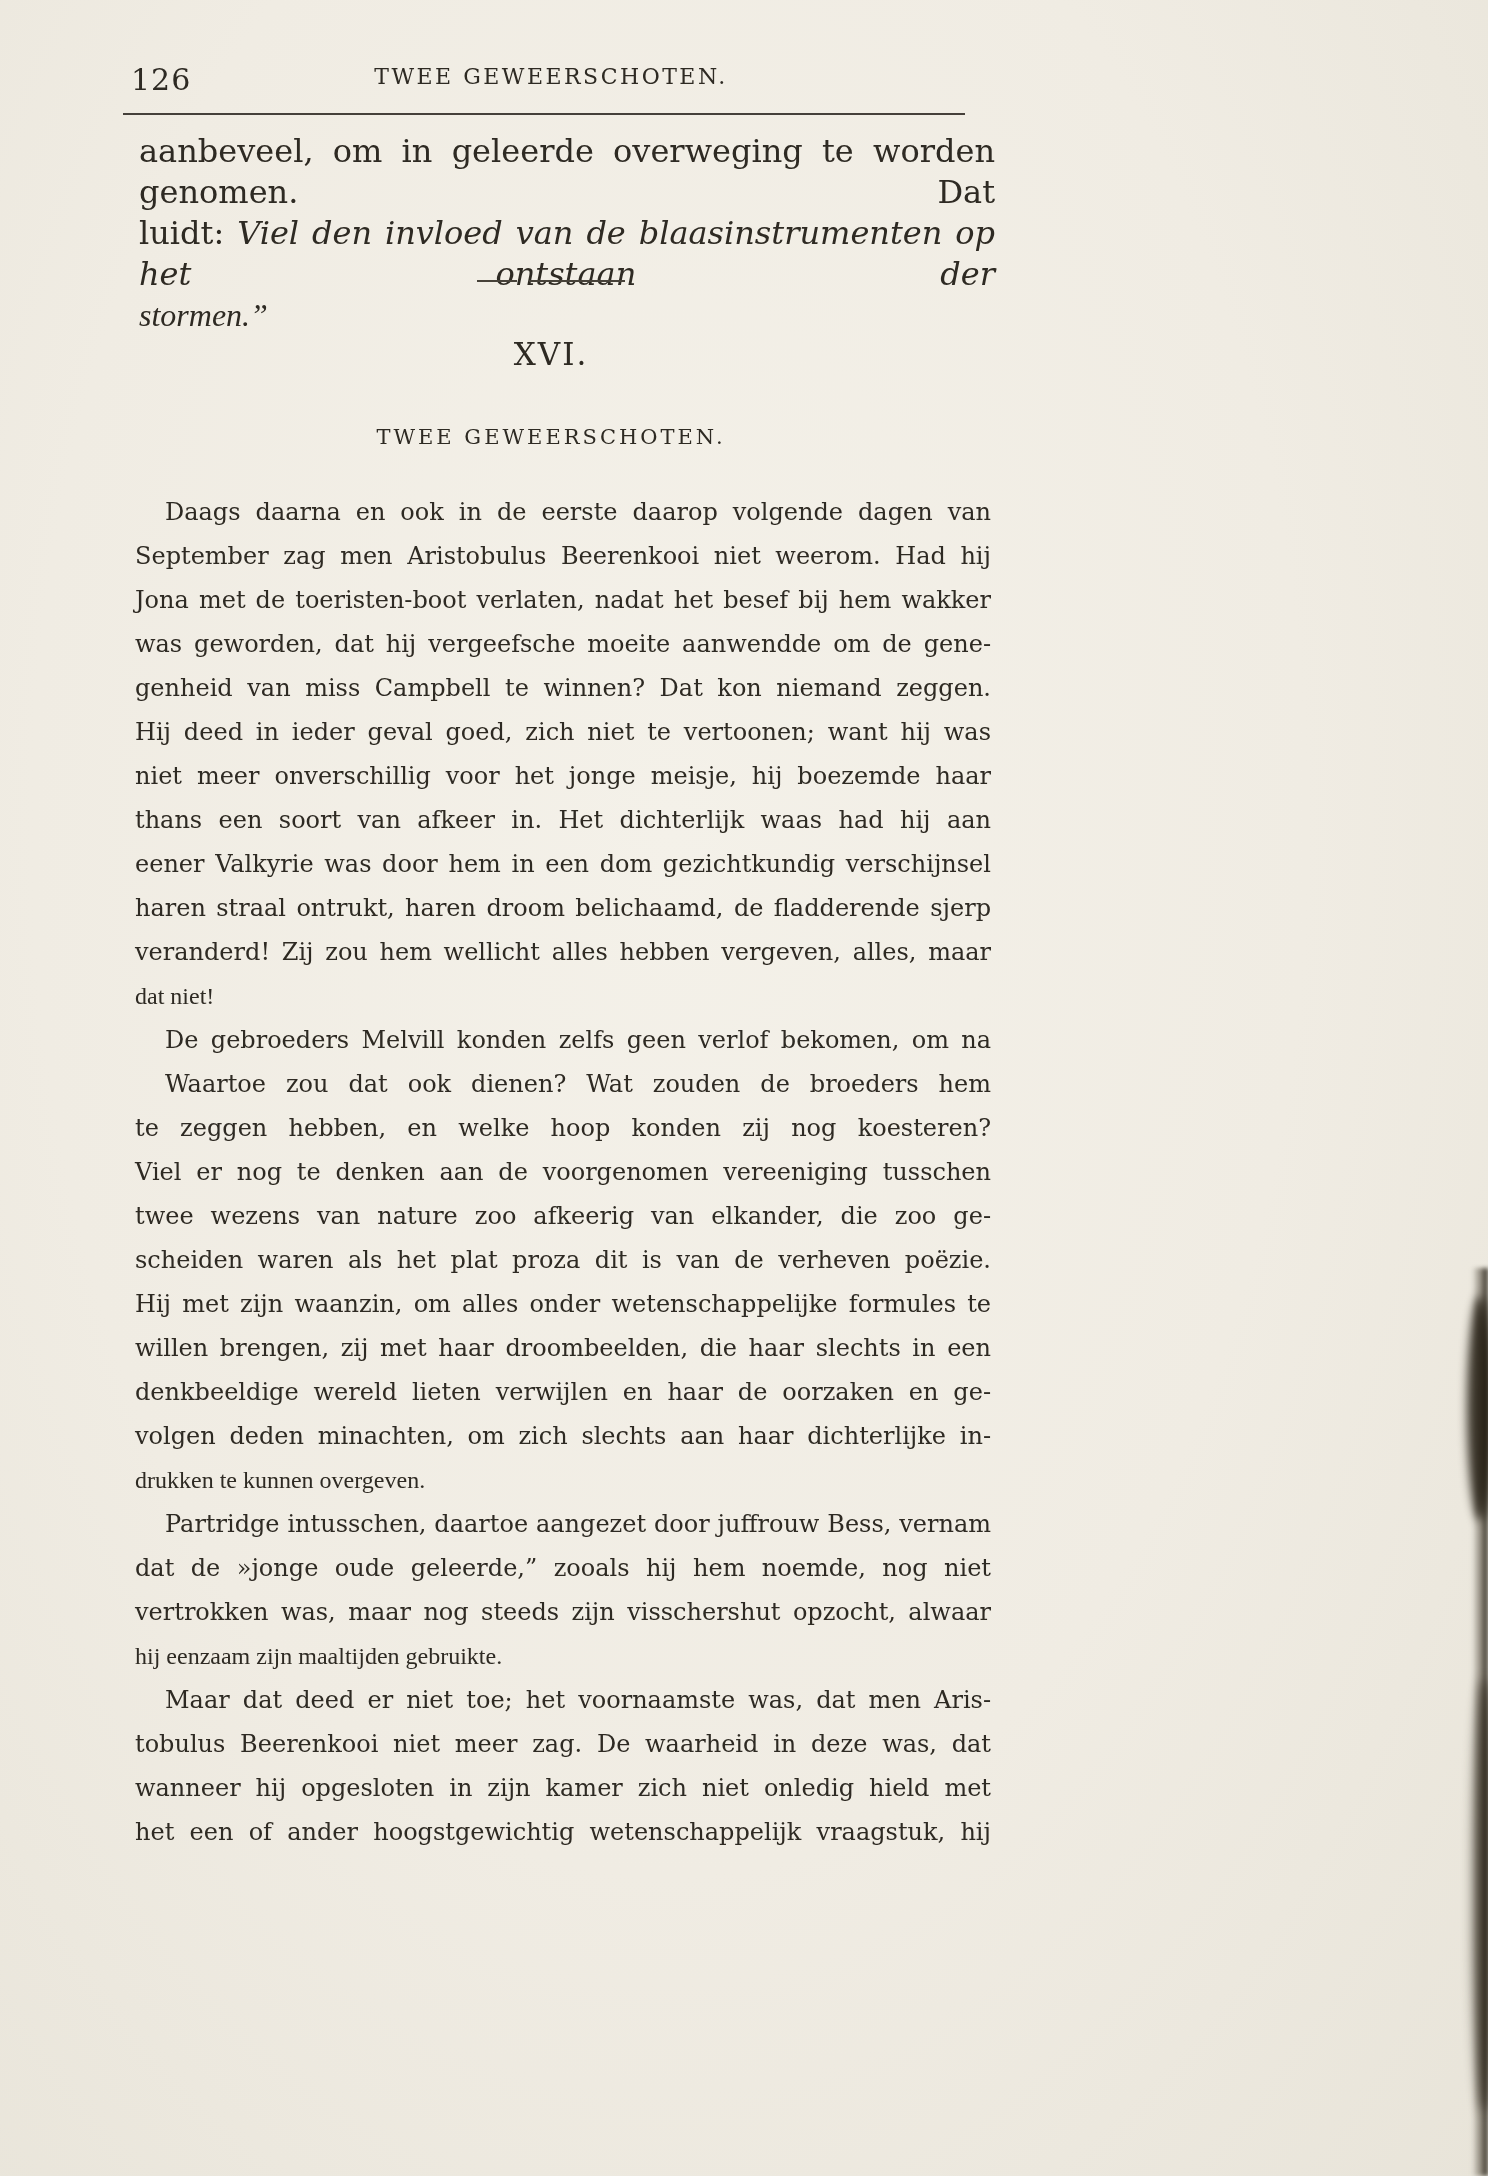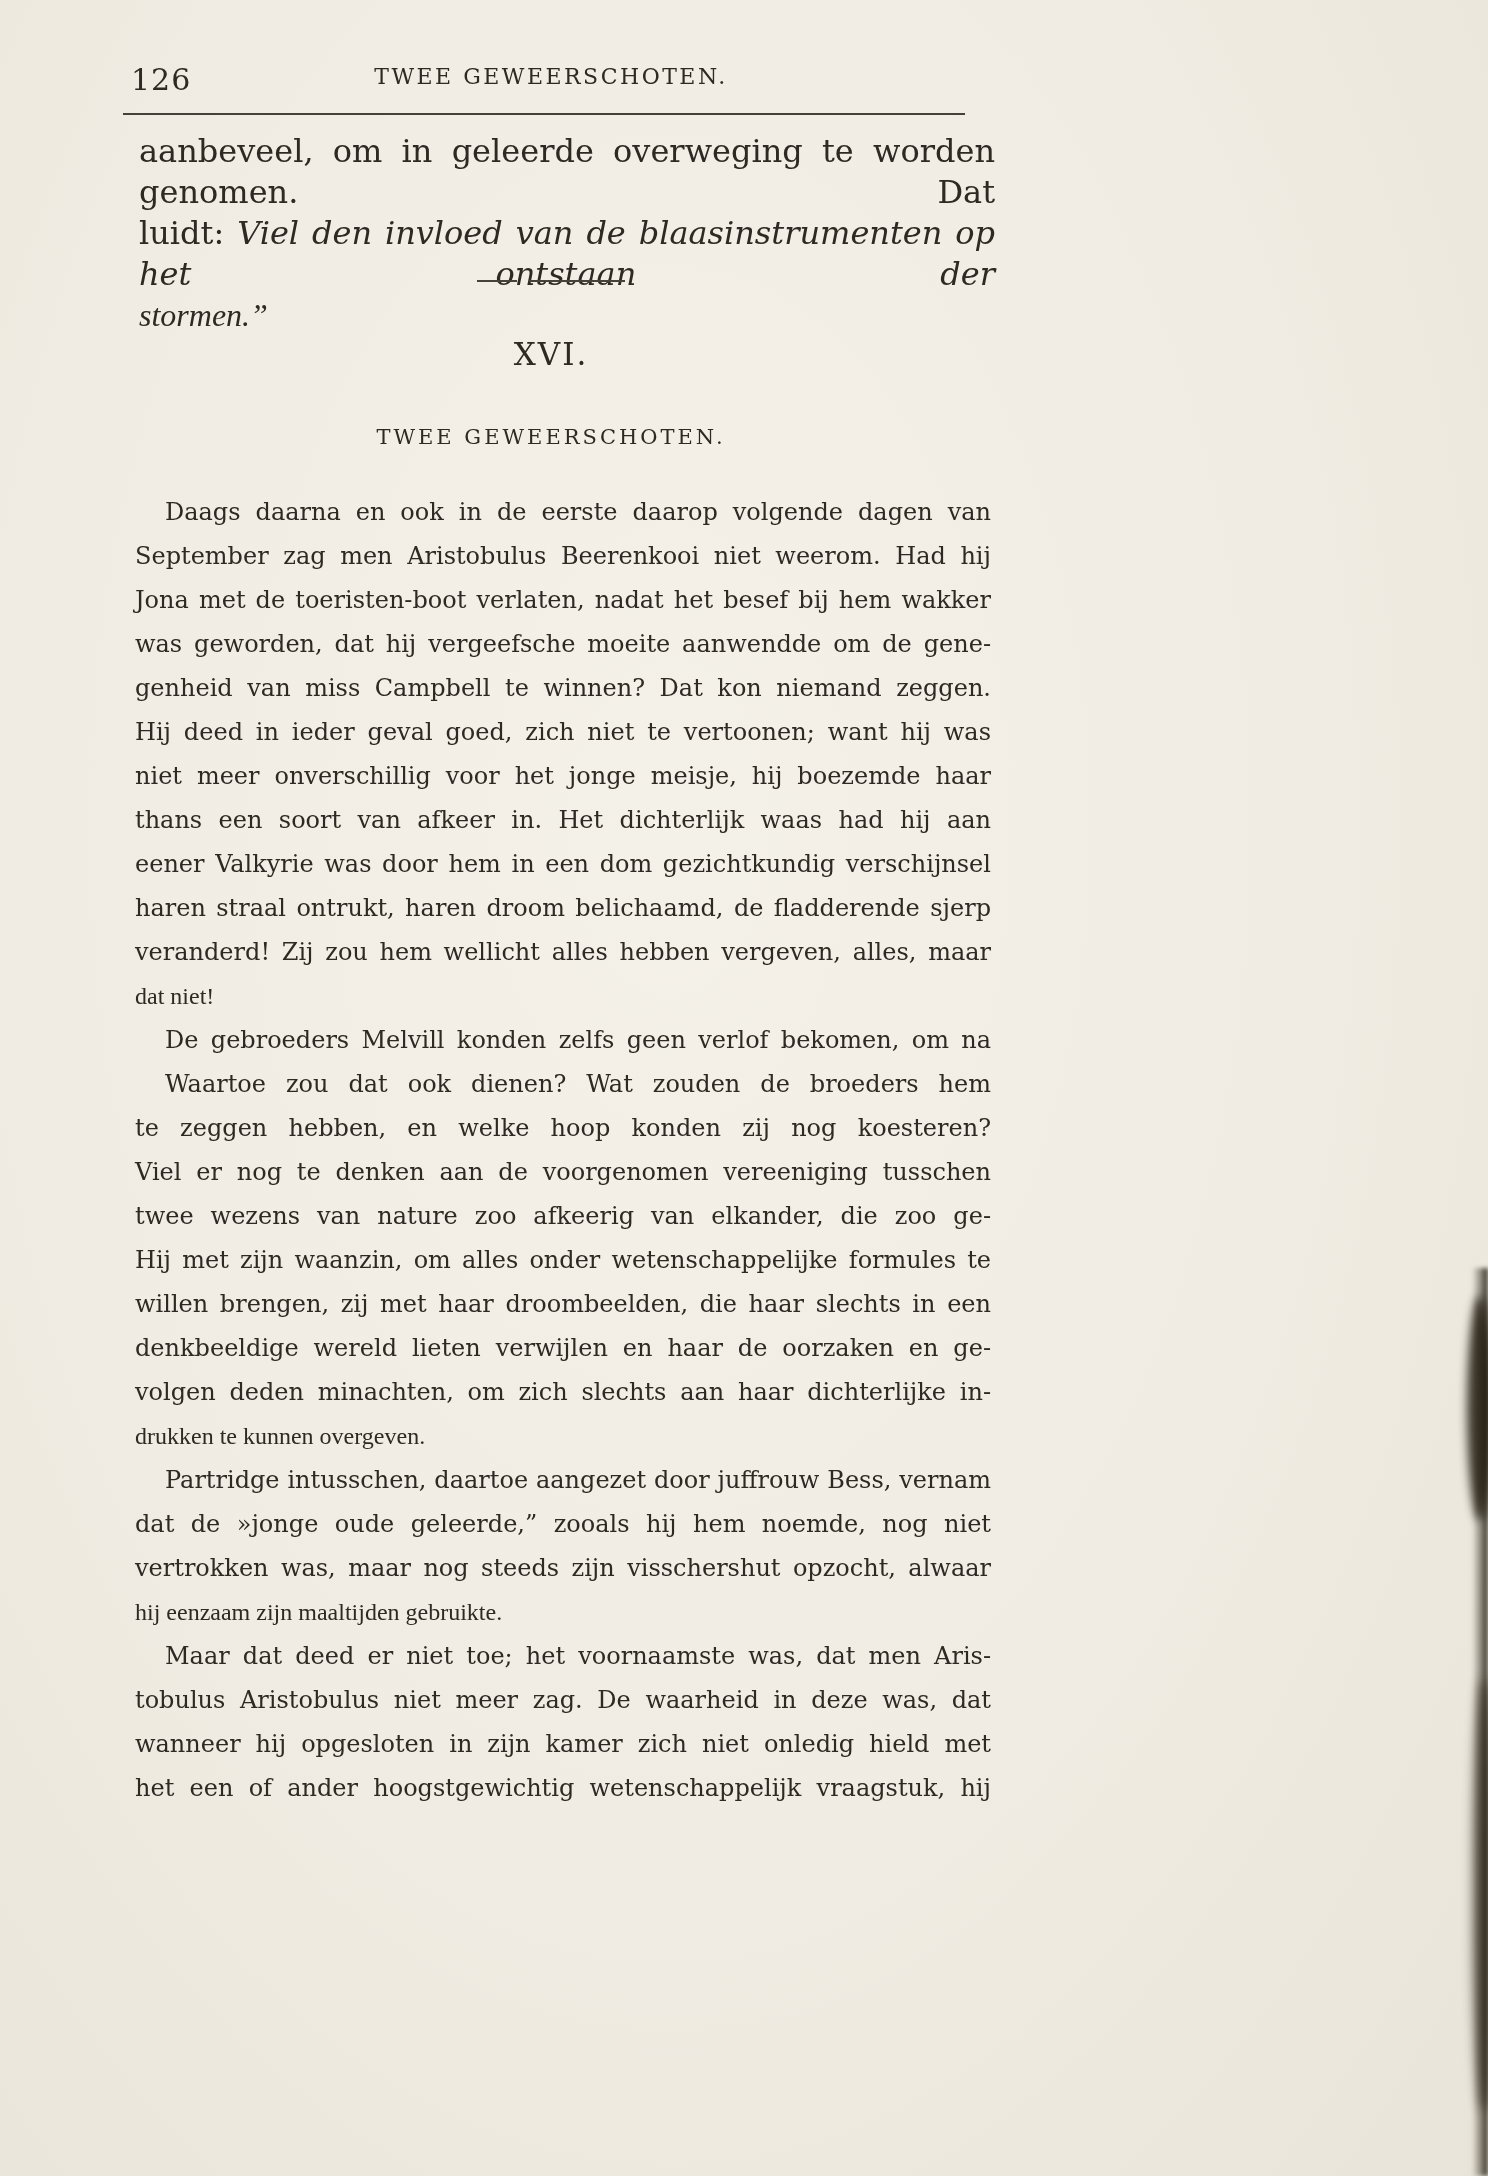--- a/index.html
+++ b/index.html
@@ -105,35 +105,36 @@
           <div class="line last">dat niet!</div>
         </div>
         <div class="paragraph">
           <div class="line indent">De gebroeders Melvill konden zelfs geen verlof bekomen, om na</div>
         </div>
         <div class="paragraph">
           <div class="line indent">Waartoe zou dat ook dienen? Wat zouden de broeders hem</div>
           <div class="line">te zeggen hebben, en welke hoop konden zij nog koesteren?</div>
           <div class="line">Viel er nog te denken aan de voorgenomen vereeniging tusschen</div>
           <div class="line">twee wezens van nature zoo afkeerig van elkander, die zoo ge-</div>
+          <div class="line">scheiden waren als het plat proza dit is van de verheven poëzie.</div>
           <div class="line">Hij met zijn waanzin, om alles onder wetenschappelijke formules te</div>
           <div class="line">willen brengen, zij met haar droombeelden, die haar slechts in een</div>
           <div class="line">denkbeeldige wereld lieten verwijlen en haar de oorzaken en ge-</div>
           <div class="line">volgen deden minachten, om zich slechts aan haar dichterlijke in-</div>
           <div class="line last">drukken te kunnen overgeven.</div>
         </div>
         <div class="paragraph">
           <div class="line indent">Partridge intusschen, daartoe aangezet door juffrouw Bess, vernam</div>
           <div class="line">dat de »jonge oude geleerde,” zooals hij hem noemde, nog niet</div>
           <div class="line">vertrokken was, maar nog steeds zijn visschershut opzocht, alwaar</div>
           <div class="line last">hij eenzaam zijn maaltijden gebruikte.</div>
         </div>
         <div class="paragraph">
           <div class="line indent">Maar dat deed er niet toe; het voornaamste was, dat men Aris-</div>
-          <div class="line">tobulus Aristobulus niet meer zag. De waarheid in deze was, dat</div>
+          <div class="line">tobulus Beerenkooi niet meer zag. De waarheid in deze was, dat</div>
           <div class="line">wanneer hij opgesloten in zijn kamer zich niet onledig hield met</div>
           <div class="line">het een of ander hoogstgewichtig wetenschappelijk vraagstuk, hij</div>
         </div>
       </div>
 
   </div>
 
   <div class="binding-shadow"></div>
   <div class="ink-blob"></div>
   <div class="ink-blob2"></div>

